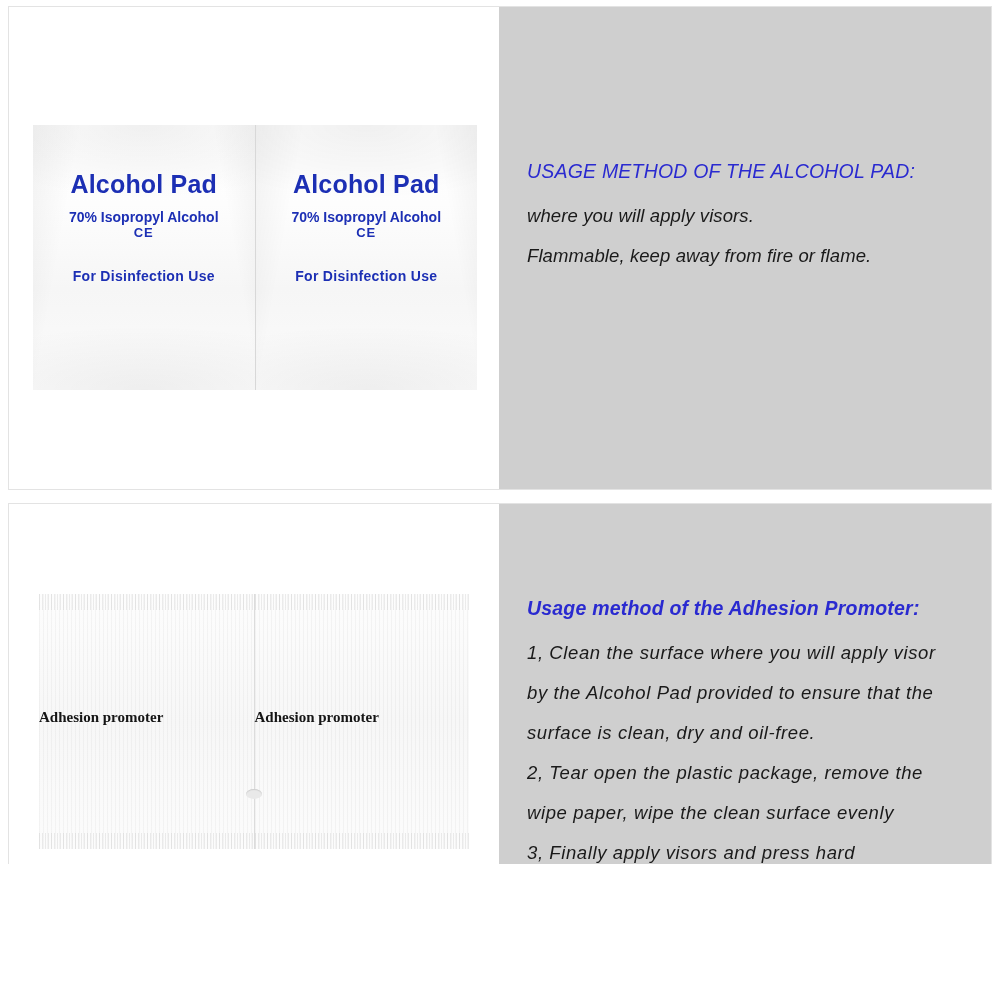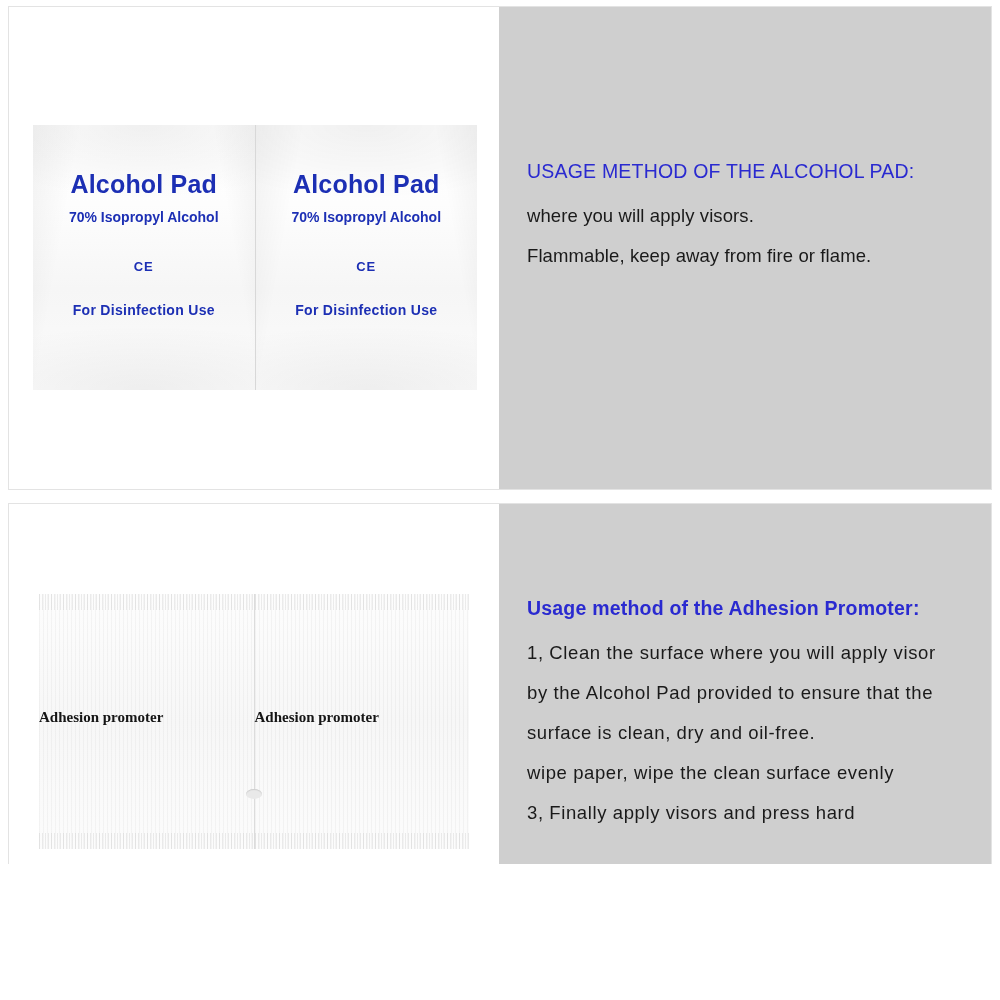--- a/index.html
+++ b/index.html
@@ -36,20 +36,21 @@
   .img-col {
     width: 490px;
     background: #ffffff;
     position: relative;
     flex: 0 0 490px;
   }
   .text-col {
     flex: 1 1 auto;
     background: #cfcfcf;
     position: relative;
+    font-style: italic;
   }
 
   
   .sachet-pair {
     position: absolute;
     display: flex;
   }
   .pair-alcohol {
     left: 24px;
     top: 118px;
@@ -97,21 +98,20 @@
   .pad-sub {
     color: #1c2fb4;
     font-size: 14px;
     font-weight: bold;
     margin-top: 12px;
   }
   .pad-ce {
     color: #1c2fb4;
     font-size: 13px;
     font-weight: bold;
-    margin-top: 34px;
     letter-spacing: 1px;
   }
   .pad-foot {
     color: #1c2fb4;
     font-size: 14px;
     font-weight: bold;
     margin-top: 28px;
     letter-spacing: 0.3px;
   }
 
@@ -254,20 +254,21 @@
         <span class="ad-notch"></span>
       </div>
     </div>
 
     <div class="text-col">
       <div class="text-block block-bottom">
         <div class="heading heading-bold">Usage method of the Adhesion Promoter:</div>
         <div class="line line-sp">1, Clean the surface where you will apply visor</div>
         <div class="line line-sp">by the  Alcohol  Pad  provided to ensure that the</div>
         <div class="line line-sp">surface is clean, dry and oil-free.</div>
+        <div class="line line-sp">2, Tear open the plastic package, remove the</div>
         <div class="line line-sp">wipe paper, wipe the clean surface evenly</div>
         <div class="line line-sp">3, Finally apply visors and press hard</div>
       </div>
     </div>
 
   </div>
 
 </div>
 
 </body></html>

